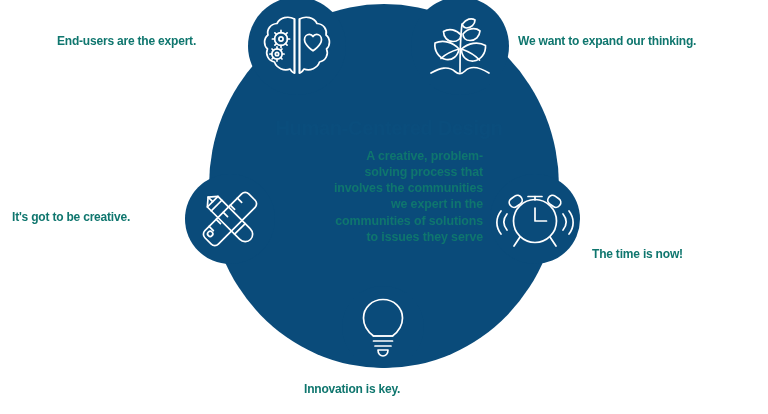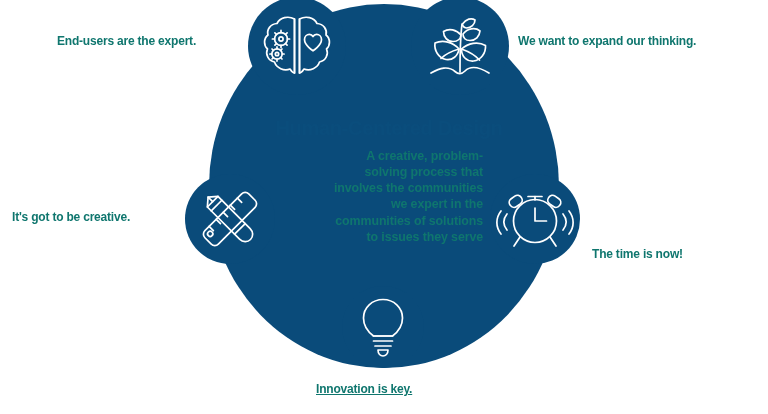--- a/index.html
+++ b/index.html
@@ -31,21 +31,21 @@
     font-weight: bold;
     font-size: 12px;
     letter-spacing: -0.2px;
     white-space: nowrap;
     line-height: 1;
   }
   #label-top-left   { left: 57px;  top: 35px; }
   #label-top-right  { left: 518px; top: 35px; }
   #label-left       { left: 12px;  top: 211px; }
   #label-right      { left: 592px; top: 202px; margin-top: 46px; }
-  #label-bottom     { left: 316px; top: 383px; text-decoration: underline; }
+  #label-bottom     { left: 304px; top: 383px; }
 
   #center-text {
     position: absolute;
     left: 277px;
     top: 148px;
     width: 206px;
     text-align: right;
     color: #0f766e;
     font-family: "Liberation Sans", sans-serif;
     font-weight: bold;

